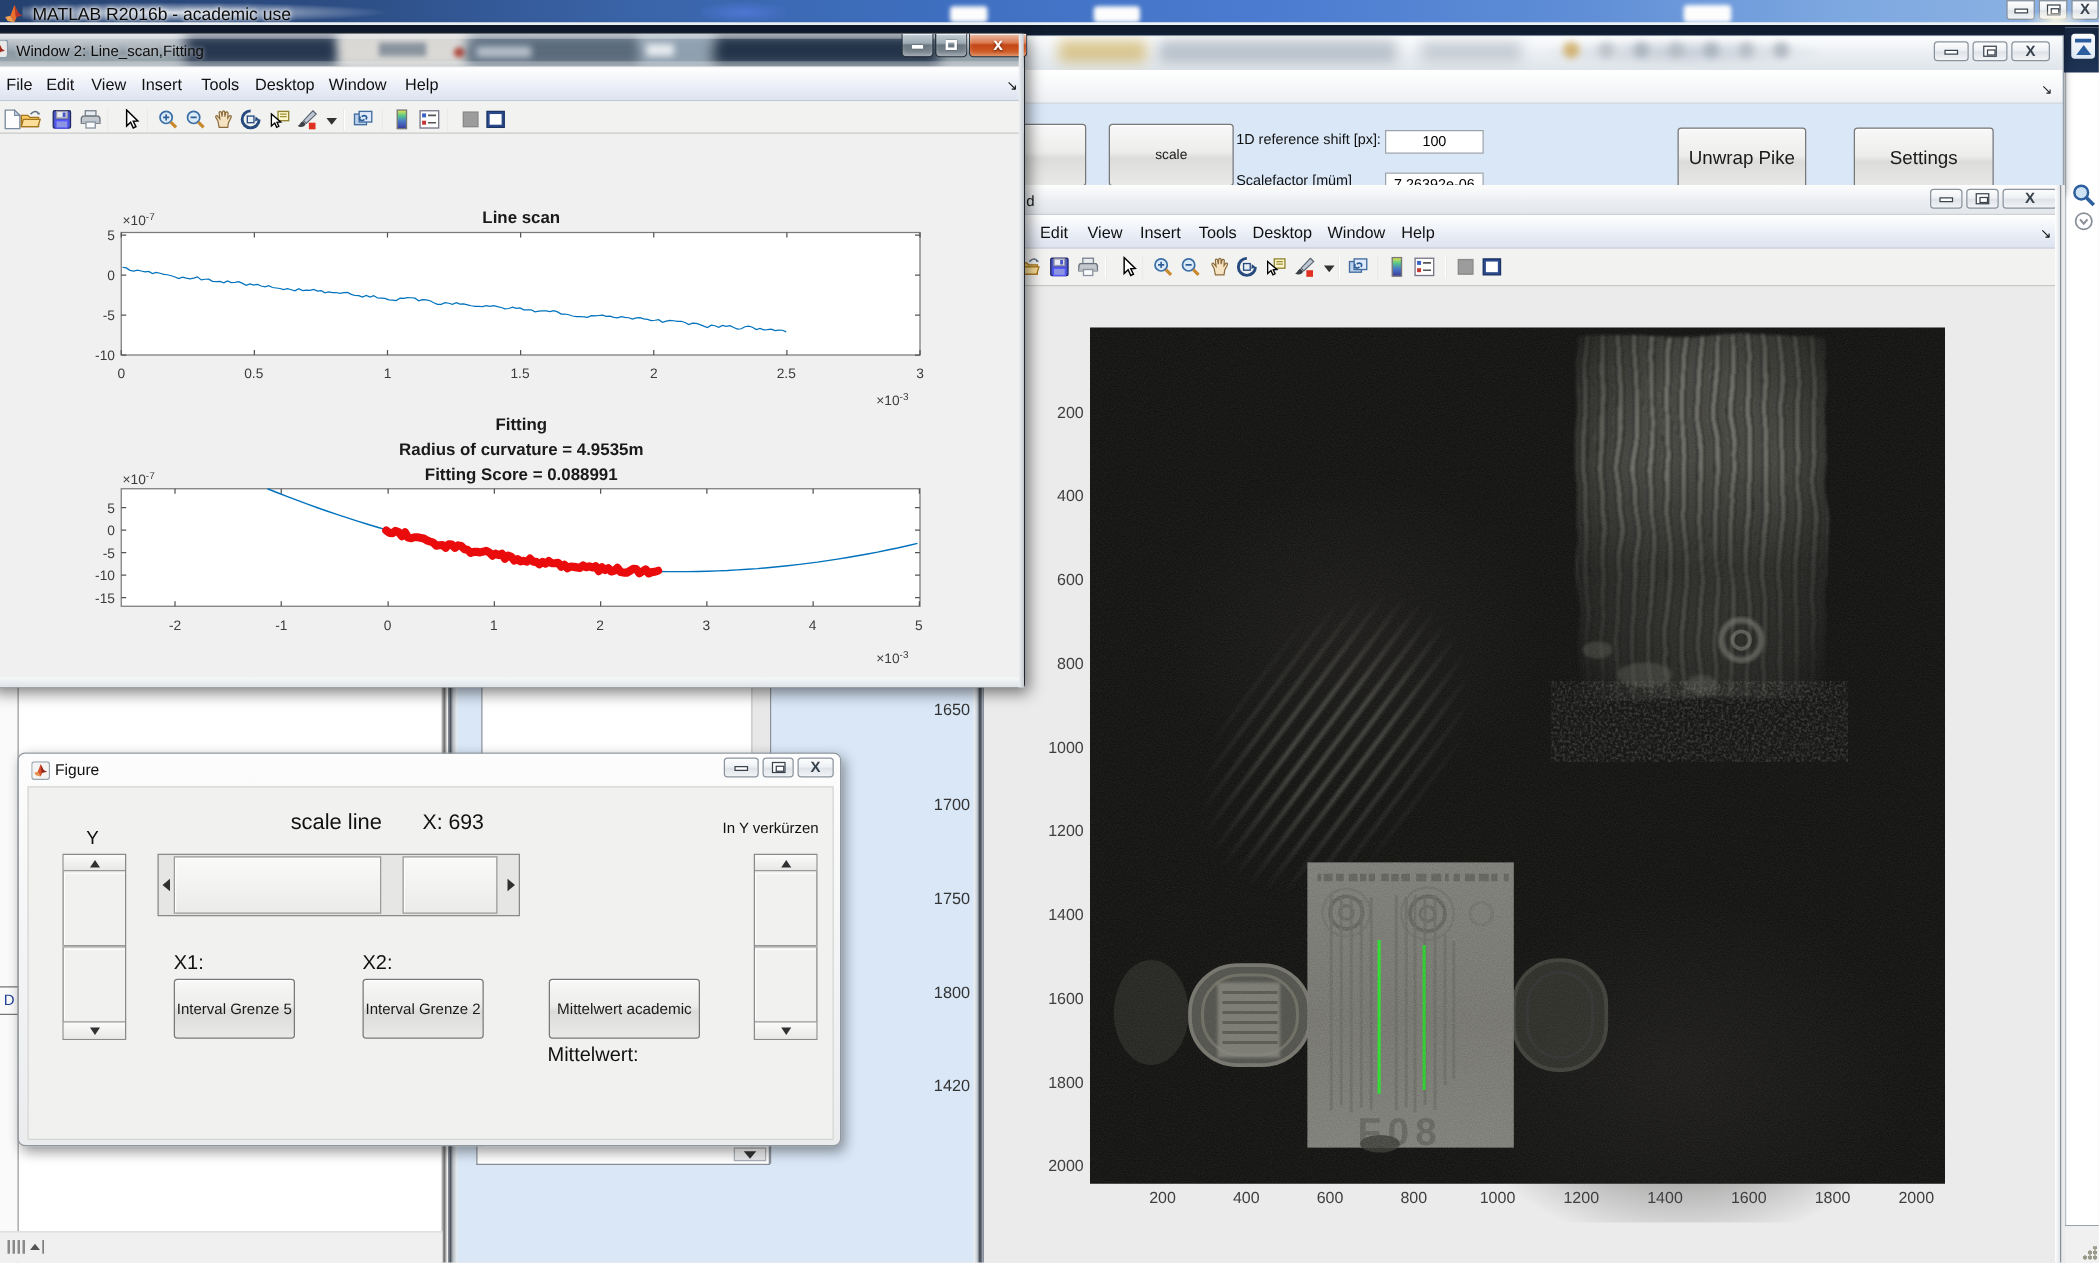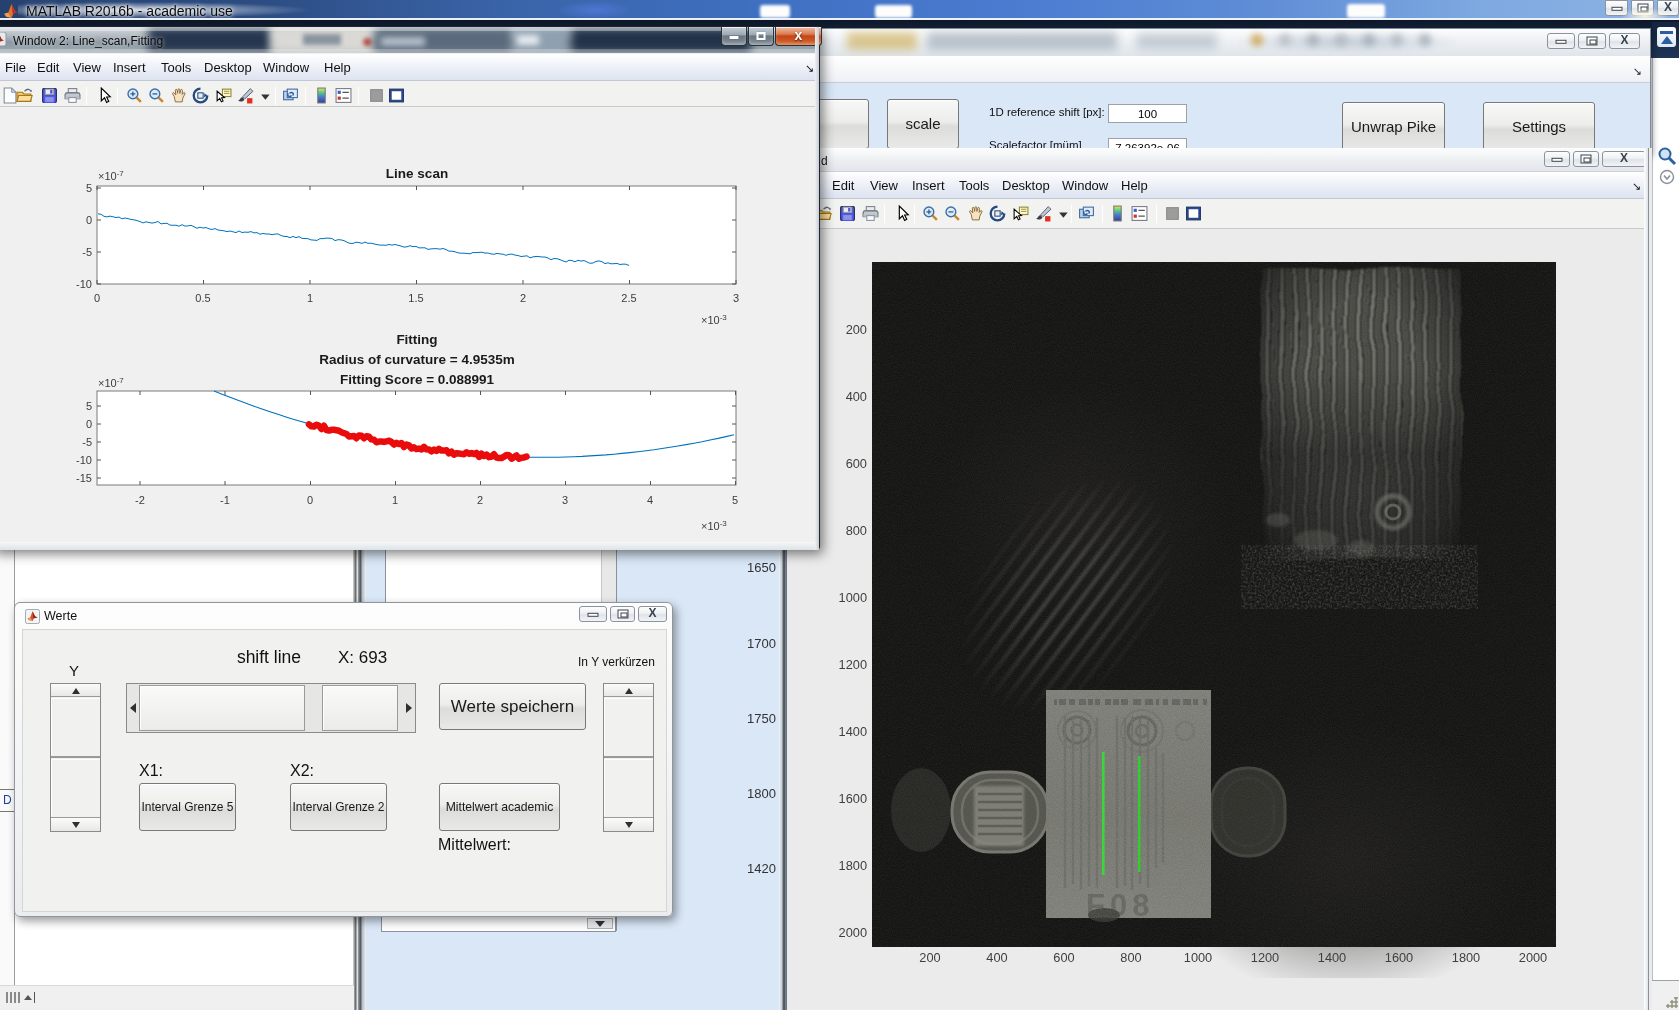--- a/index.html
+++ b/index.html
@@ -88,21 +88,21 @@
       </div>
   <div class="capb" style="width:31px;height:16px">
         <span class="g-x">X</span>
       </div>
  </div>
  <div class="abs" style="left:0;top:27px;width:843px;height:27px;background:linear-gradient(#ffffff,#eef0f4);border-bottom:1px solid #c9cdd4">
    <div class="abs" style="right:8px;top:9px;font-size:11px;color:#222">↘</div>
  </div>
  <div class="abs" style="left:0;top:54px;width:843px;height:71px;background:#d9e7f7"></div>
  <div class="mbtn" style="left:0px;top:70px;width:62px;height:50px"></div>
- <div class="mbtn" style="left:80px;top:70px;width:72px;height:50px;font-size:15px;line-height:48px">scale</div>
+ <div class="mbtn" style="left:80px;top:70px;width:100px;height:50px;font-size:11px;line-height:48px">scale</div>
  <div class="abs" style="left:182px;top:77px;font-size:11.5px;color:#111">1D reference shift [px]:</div>
  <div class="abs" style="left:301px;top:75px;width:79px;height:19px;background:#fff;border:1px solid #9aa2ac;font-size:11.5px;text-align:center;line-height:18px">100</div>
  <div class="abs" style="left:182px;top:110px;font-size:11.5px;color:#111">Scalefactor [müm]</div>
  <div class="abs" style="left:301px;top:109px;width:79px;height:19px;background:#fff;border:1px solid #9aa2ac;font-size:11.5px;text-align:center;line-height:18px">7.26392e-06</div>
  <div class="mbtn" style="left:535px;top:73px;width:103px;height:50px;font-size:15px;line-height:48px">Unwrap Pike</div>
  <div class="mbtn" style="left:676px;top:73px;width:112px;height:50px;font-size:15px;line-height:48px">Settings</div>
  <div class="abs" style="left:438px;top:0px;width:210px;height:22px;background:
    radial-gradient(circle 7px at 12px 11px,#c8952f 6px,transparent 7px),
    radial-gradient(circle 7px at 40px 11px,#b0b6be 6px,transparent 7px),
    radial-gradient(circle 7px at 68px 11px,#9aa4ae 6px,transparent 7px),
@@ -649,36 +649,36 @@
 </div>
 
 <div class="abs" style="left:14px;top:602px;width:659px;height:315px;border:1px solid #8f969c;border-radius:6px;box-shadow:3px 4px 10px rgba(0,0,0,.4);background:linear-gradient(#fdfdfd,#eaecee)">
  <div class="abs" style="left:0;top:0;width:657px;height:26px">
   <svg class="abs" style="left:10px;top:6px" width="15" height="15" viewBox="0 0 16 16">
         <rect x="0.5" y="0.5" width="15" height="15" rx="2" fill="#f4f4f4" stroke="#9aa4ae"></rect>
         <path d="M8,2.5 L10.5,7.5 8,13 5.5,9 Z" fill="#d84f2a"></path>
         <path d="M8,2.5 L10.5,7.5 13.5,9 9,10 Z" fill="#8c2318"></path>
         <path d="M5.5,9 L8,13 4,12 2.5,9.8 Z" fill="#e88f4a"></path>
       </svg>
-  <div class="abs" style="left:29px;top:6px;font-size:12.5px;color:#111">Werte</div>
+  <div class="abs" style="left:29px;top:6px;font-size:12.5px;color:#111">Figure</div>
   <div class="cap" style="left:561px;top:3px">
    <div class="capb" style="width:28px;height:16px">
           <span class="g-min"></span>
         </div>
    <div class="capb" style="width:25px;height:16px">
           <span class="g-max"></span>
         </div>
    <div class="capb" style="width:29px;height:16px">
           <span class="g-x">X</span>
         </div>
   </div>
  </div>
  <div class="abs" style="left:7px;top:26px;width:645px;height:283px;background:#f1f1f0;border:1px solid #d5d5d3"></div>
  <div class="abs" style="left:54px;top:59px;font-size:15px;color:#111">Y</div>
- <div class="abs" style="left:174px;top:44px;width:160px;text-align:center;font-size:17.5px;color:#111">shift line</div>
+ <div class="abs" style="left:174px;top:44px;width:160px;text-align:center;font-size:17.5px;color:#111">scale line</div>
  <div class="abs" style="left:323px;top:45px;font-size:17px;color:#111">X: 693</div>
  <div class="abs" style="left:563px;top:52px;font-size:12px;color:#111;white-space:nowrap">In Y verkürzen</div>
 
  <div class="abs" style="left:35px;top:80px;width:51px;height:149px;border:1px solid #8a8a8a;background:#f1f1f0">
   <div class="abs" style="left:0;top:0;width:49px;height:13px;background:linear-gradient(#fbfbfb,#e8e8e6);border-bottom:1px solid #9a9a9a"></div>
   <div class="abs" style="left:21px;top:4px;width:0;height:0;border-left:4px solid transparent;border-right:4px solid transparent;border-bottom:6px solid #303030"></div>
   <div class="abs" style="left:0;top:72px;width:49px;height:2px;background:#fff;border-top:1px solid #9a9a9a;border-bottom:1px solid #9a9a9a"></div>
   <div class="abs" style="left:0;top:133px;width:49px;height:14px;background:linear-gradient(#fbfbfb,#e8e8e6);border-top:1px solid #9a9a9a"></div>
   <div class="abs" style="left:21px;top:138px;width:0;height:0;border-left:4px solid transparent;border-right:4px solid transparent;border-top:6px solid #303030"></div>
   <div class="abs" style="left:0;top:14px;width:49px;height:57px;box-shadow:inset 1px 1px 0 #fff"></div>
@@ -693,20 +693,19 @@
   <div class="abs" style="left:21px;top:138px;width:0;height:0;border-left:4px solid transparent;border-right:4px solid transparent;border-top:6px solid #303030"></div>
   <div class="abs" style="left:0;top:14px;width:49px;height:57px;box-shadow:inset 1px 1px 0 #fff"></div>
   <div class="abs" style="left:0;top:75px;width:49px;height:57px;box-shadow:inset 1px 1px 0 #fff"></div>
  </div>
  <div class="abs" style="left:111px;top:80px;width:290px;height:50px;border:1px solid #8a8a8a;background:#e6e6e4">
   <div class="abs" style="left:3px;top:19px;width:0;height:0;border-top:5px solid transparent;border-bottom:5px solid transparent;border-right:6px solid #303030"></div>
   <div class="abs" style="left:12px;top:1px;width:166px;height:46px;background:linear-gradient(#fafaf9,#ebebe9);border:1px solid #9a9a9a;box-shadow:inset 1px 1px 0 #fff"></div>
   <div class="abs" style="left:195px;top:1px;width:76px;height:46px;background:linear-gradient(#fafaf9,#ebebe9);border:1px solid #9a9a9a;box-shadow:inset 1px 1px 0 #fff"></div>
   <div class="abs" style="left:279px;top:19px;width:0;height:0;border-top:5px solid transparent;border-bottom:5px solid transparent;border-left:6px solid #303030"></div>
  </div>
- <div class="mbtn" style="left:424px;top:80px;width:147px;height:47px;font-size:17px;line-height:45px">Werte speichern</div>
  <div class="abs" style="left:124px;top:159px;font-size:16px;color:#111">X1:</div>
  <div class="abs" style="left:275px;top:159px;font-size:16px;color:#111">X2:</div>
  <div class="mbtn" style="left:124px;top:180px;width:97px;height:48px;font-size:12px;white-space:nowrap;line-height:46px">Interval Grenze 5</div>
  <div class="mbtn" style="left:275px;top:180px;width:97px;height:48px;font-size:12px;white-space:nowrap;line-height:46px">Interval Grenze 2</div>
  <div class="mbtn" style="left:424px;top:180px;width:121px;height:48px;font-size:12.2px;white-space:nowrap;line-height:46px">Mittelwert academic</div>
  <div class="abs" style="left:423px;top:233px;font-size:16px;color:#111">Mittelwert:</div>
 </div>
 
 </body></html>

